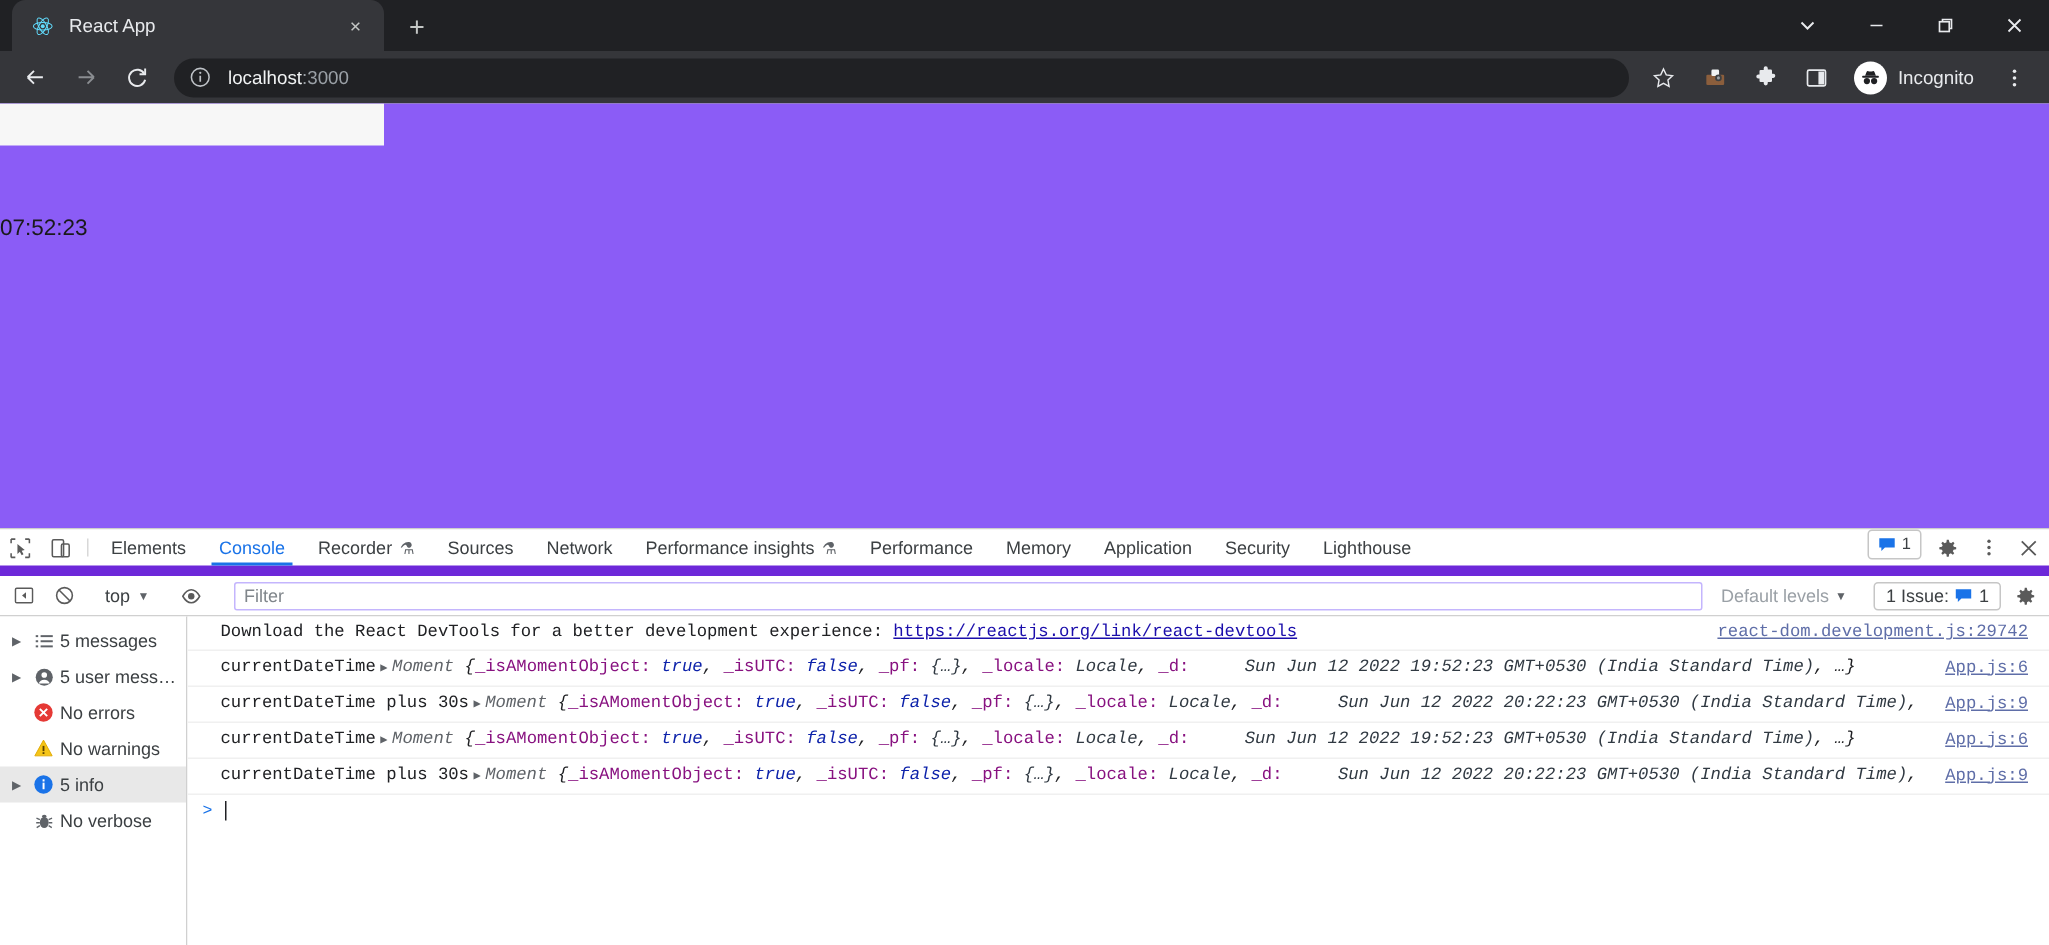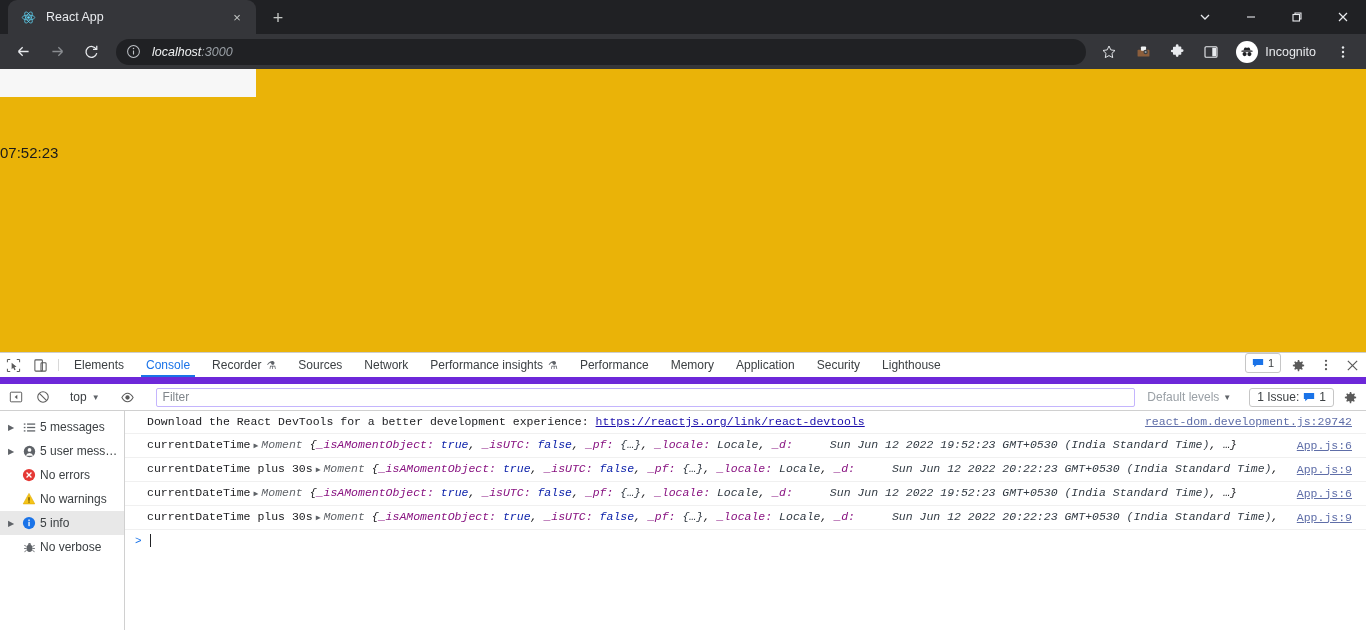--- a/index.html
+++ b/index.html
@@ -61,40 +61,40 @@
   .nav-btn.disabled { color: #8a8d91; }
   .omnibox {
     flex: 1; height: 26px; background: #202124; border-radius: 13px;
     display: flex; align-items: center; padding: 0 10px; margin: 0 6px 0 8px;
     min-width: 0;
   }
   .omni-info {
     width: 16px; height: 16px; flex: 0 0 16px; margin-right: 10px;
     color: #bdc1c6;
   }
-  .omni-text { font-size: 12.5px; color: #9aa0a6; white-space: nowrap; font-style: italic; }
+  .omni-text { font-size: 12.5px; color: #9aa0a6; white-space: nowrap; }
   .omni-text b { color: #f1f3f4; font-weight: 500; }
   .tool-icon {
     width: 28px; height: 28px; margin: 0 3px; border-radius: 50%;
     display: flex; align-items: center; justify-content: center;
     color: #e8eaed;
   }
   .incognito-pill {
     height: 26px; border-radius: 13px; display: flex; align-items: center;
     padding: 0 10px 0 4px; margin-left: 4px; color: #e8eaed; font-size: 12.5px;
   }
   .incognito-avatar {
     width: 22px; height: 22px; border-radius: 50%; background: #ffffff;
     margin-right: 7px; display: flex; align-items: center; justify-content: center;
     flex: 0 0 22px;
   }
 
   
   .viewport {
-    flex: 0 0 283px; height: 283px; background: #eab308; position: relative;
+    flex: 0 0 283px; height: 283px; background: #8b5cf6; position: relative;
     overflow: hidden;
     text-align: center;
   }
   .page-band {
     position: absolute; left: 0; top: 0; width: 256px; height: 28px;
     background: #f7f7f7;
   }
   .page-clock {
     position: absolute; left: 0; top: 72px; font-size: 15px;
     color: #1a1a1a; font-family: "Liberation Sans", sans-serif;
@@ -191,21 +191,21 @@
     position: relative; line-height: 16px;
   }
   .log-msg { flex: 1; min-width: 0; white-space: nowrap; overflow: hidden; color: #202124; }
   .log-src {
     flex: 0 0 auto; padding: 0 10px 0 14px; color: #5f6ea8;
     text-decoration: underline; font-size: 11.5px; white-space: nowrap;
   }
   .link { color: #1a0dab; text-decoration: underline; }
   .tri-expand { color: #5f6368; font-size: 8px; padding: 0 3px; }
   .cls { color: #5f6368; font-style: italic; }
-  .prop { color: #881280; font-style: italic; }
+  .prop { color: #881280; }
   .val-bool { color: #0d22aa; font-style: italic; }
   .val-obj { color: #303942; font-style: italic; }
   .punct { color: #202124; font-style: italic; }
   .val-date { color: #303942; font-style: italic; margin-left: 30px; }
 
   .prompt-row {
     display: flex; align-items: center; height: 21px; padding-left: 10px;
     font-family: "Liberation Mono", monospace; font-size: 11.5px;
   }
   .prompt-caret { color: #1a73e8; font-size: 11px; margin-right: 8px; }

